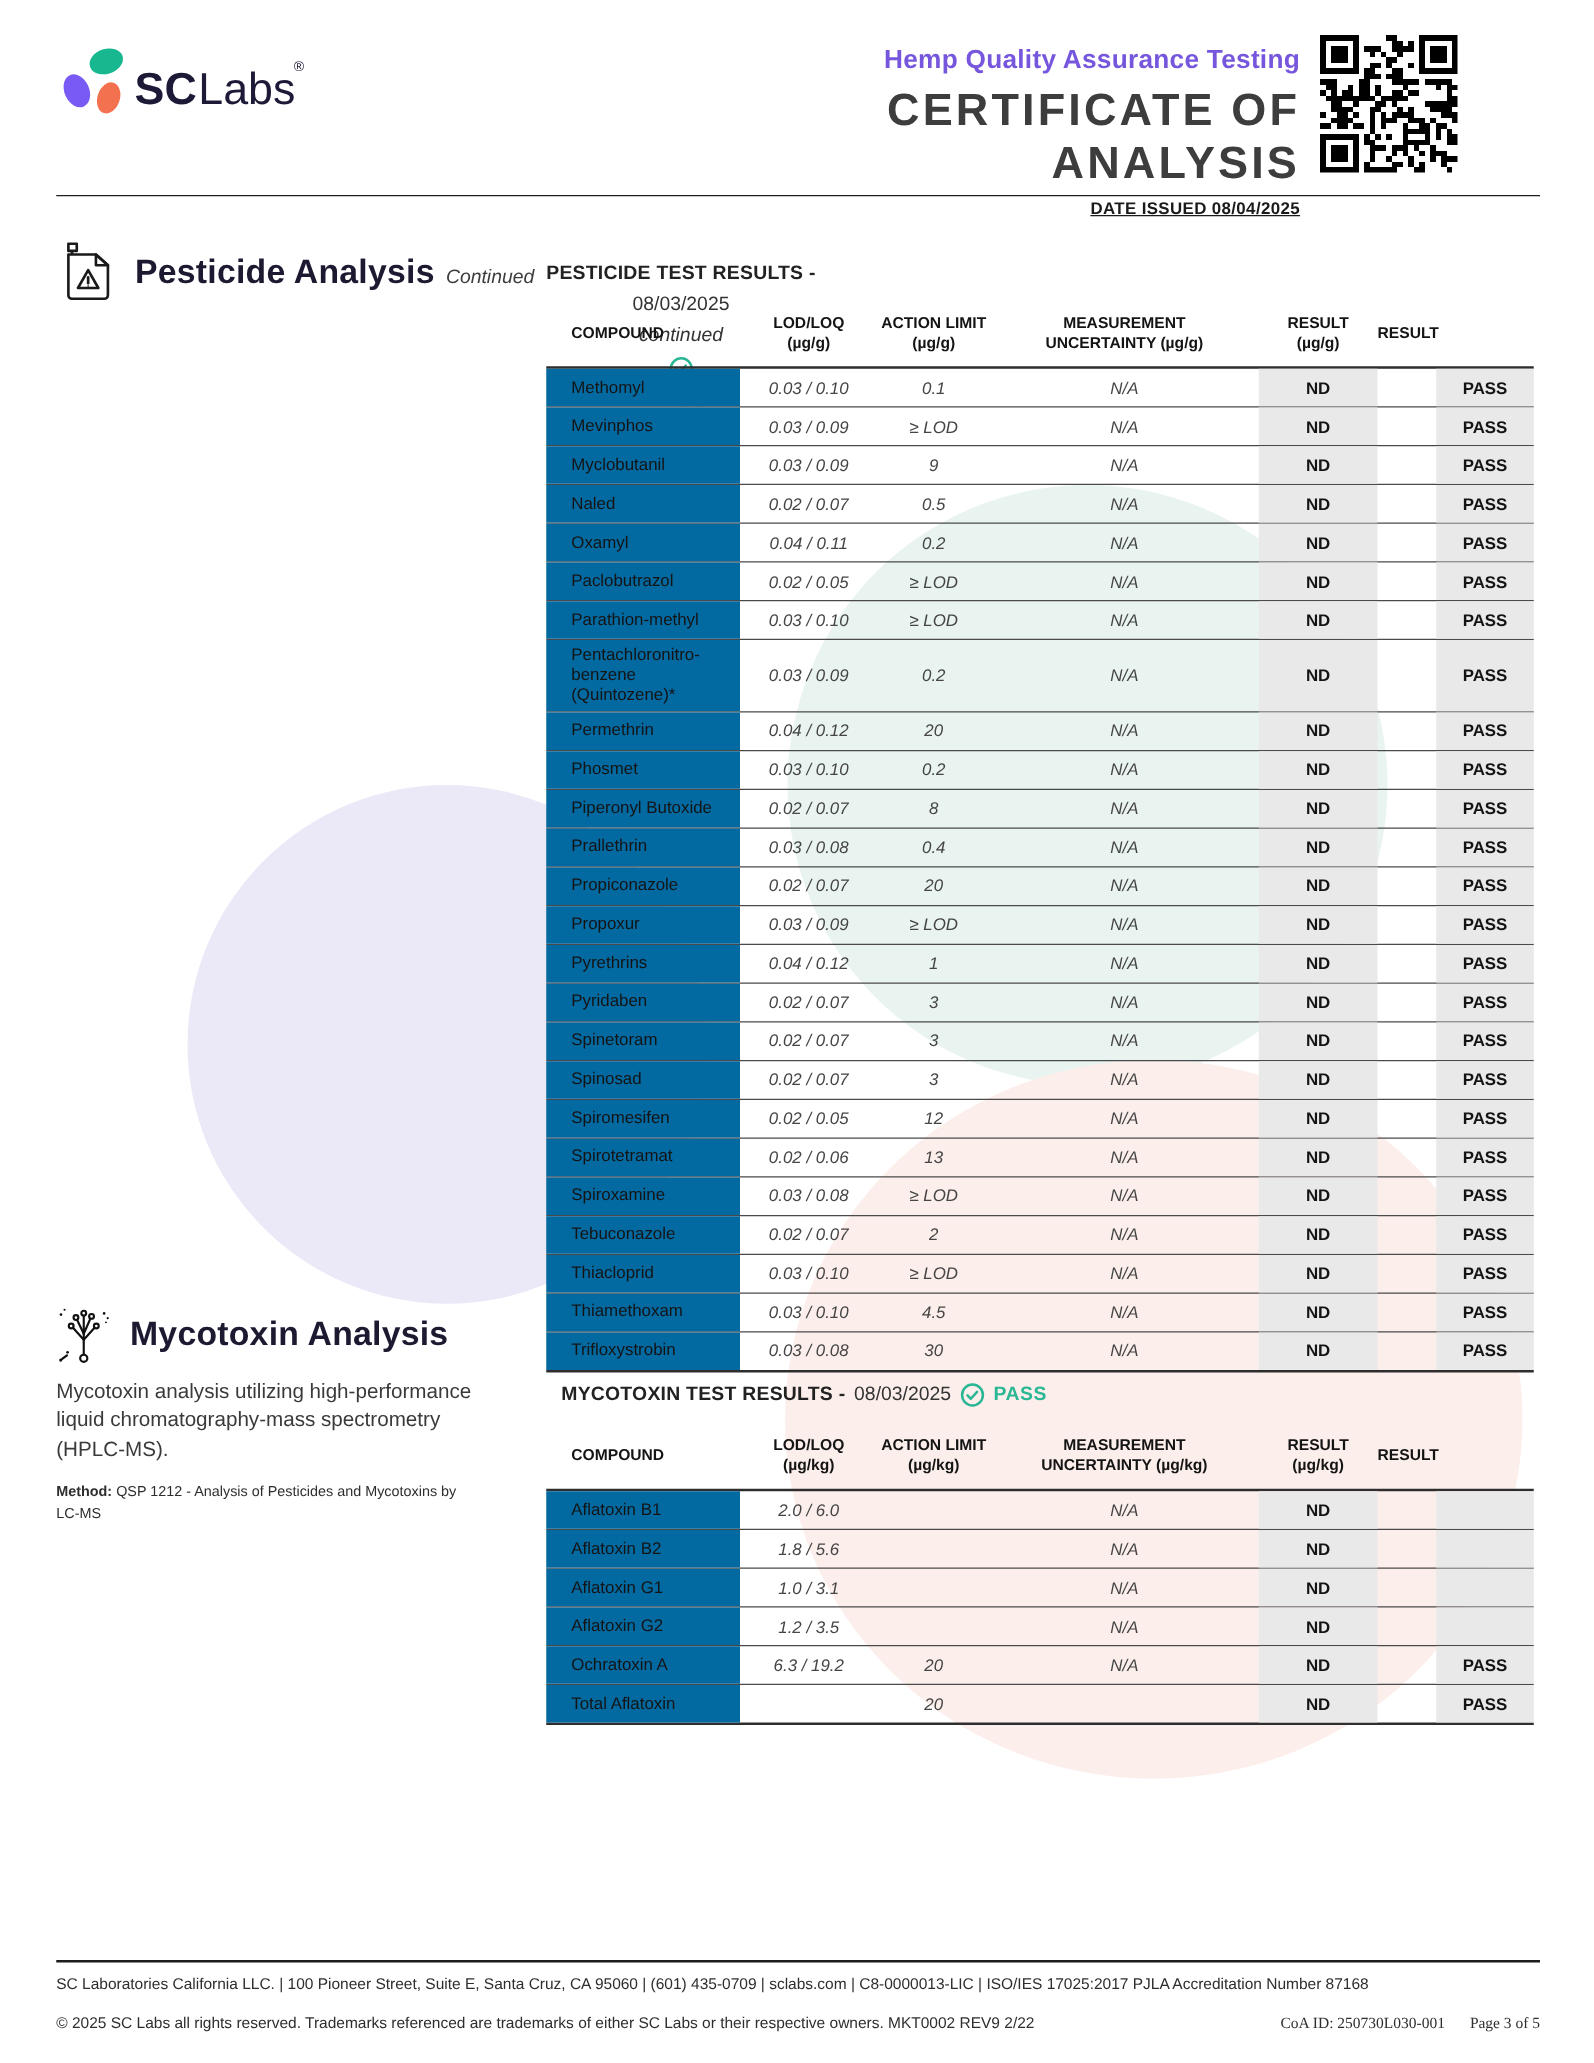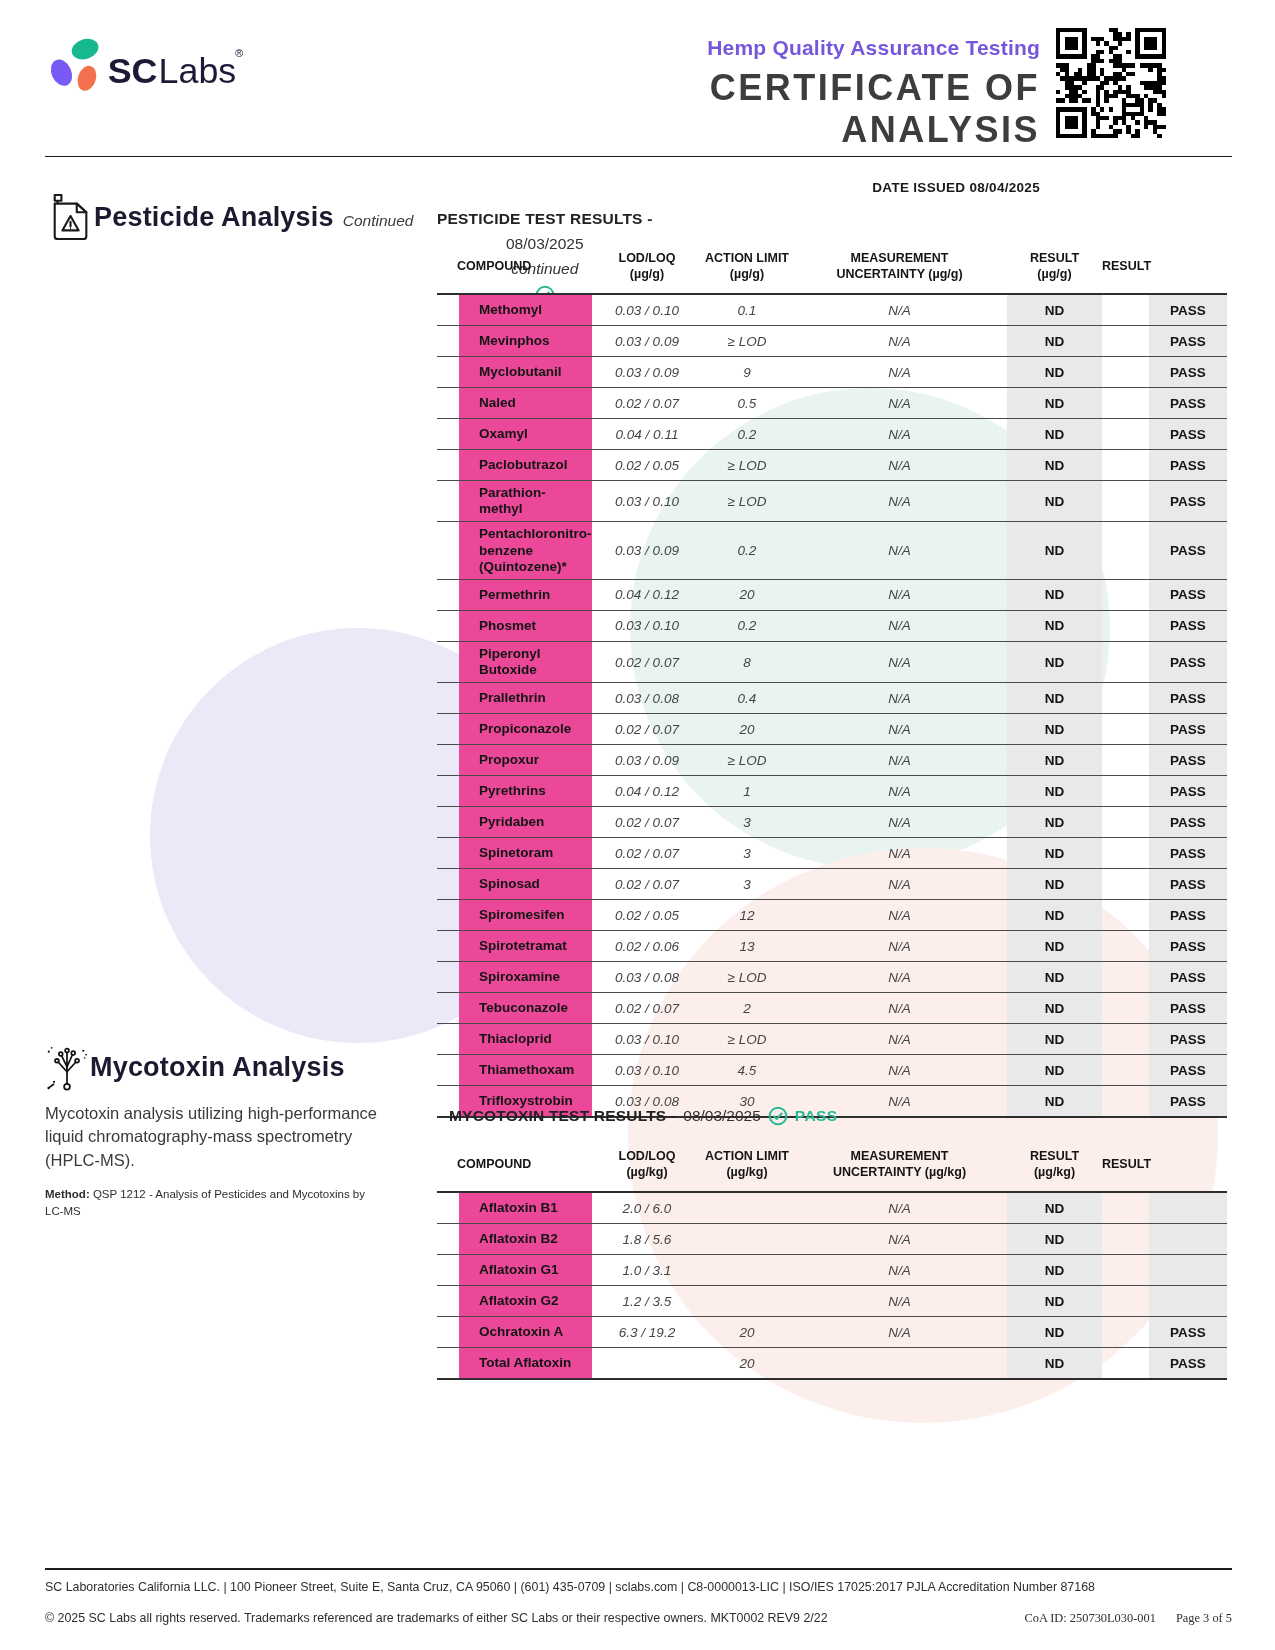--- a/index.html
+++ b/index.html
@@ -16,26 +16,26 @@
   .blob-teal  {left:630px; top:388px;  width:480px;height:480px;background:#e9f4f1;}
   .blob-purple{left:150px; top:628px;  width:415px;height:415px;background:#ebe8f7;}
   .blob-pink  {left:628px; top:848px;  width:590px;height:575px;background:#fcefeb;}
   .content{position:relative;z-index:1;}
 
   
   .logo{position:absolute;left:42px;top:34px;}
   .head-right{position:absolute;left:540px;top:36px;width:500px;text-align:right;}
   .program{font-size:21px;font-weight:700;color:#7556dd;letter-spacing:.2px;}
   .coa-title{font-size:36px;font-weight:600;color:#3d3d3d;letter-spacing:2.5px;margin-top:7px;}
-  .date-issued{font-size:13.5px;font-weight:700;color:#1a1a1a;margin-top:29px;letter-spacing:.3px;}
+  .date-issued{font-size:13.5px;font-weight:700;color:#1a1a1a;margin-top:8px;letter-spacing:.3px;text-decoration:underline;}
   .qr{position:absolute;left:1056px;top:28px;width:110px;height:110px;}
   .top-rule{position:absolute;left:45px;top:156px;width:1187px;height:0;border-top:1.6px solid #1d1d1d;}
 
   
-  .section-head{position:absolute;display:flex;align-items:center;gap:0;}
+  .section-head{position:absolute;display:flex;align-items:center;gap:14px;}
   .section-head .titleline{display:flex;align-items:baseline;gap:9px;}
   .section-title{font-size:27px;font-weight:700;color:#1c1930;letter-spacing:.2px;}
   .section-suffix{font-size:15.5px;font-style:italic;color:#3c3c3c;}
   .pesticide-head{left:48px;top:192px;}
   .myco-head{left:44px;top:1042px;}
   .myco-desc{position:absolute;left:45px;top:1102px;width:350px;font-size:16.5px;line-height:1.42;color:#3a3a3a;}
   .myco-method{position:absolute;left:45px;top:1186px;width:325px;font-size:11.5px;line-height:1.45;color:#2e2e2e;}
   .myco-method b{font-weight:700;}
 
   
@@ -50,22 +50,22 @@
   
   .results-table{position:absolute;width:790px;}
   .pesticide-table{left:437px;top:246px;}
   .myco-table{left:437px;top:1144px;}
   .t-head,.t-row{display:grid;grid-template-columns:155px 110px 90px 215px 95px 47px 78px;}
   .t-head{border-bottom:2.2px solid #2e2e2e;padding-bottom:7px;align-items:center;min-height:40px;}
   .hc{font-size:12.5px;font-weight:700;color:#141414;text-align:center;line-height:1.3;}
   .hc0{text-align:left;padding-left:20px;}
   .t-row{border-bottom:1px solid #4a4a4a;min-height:30px;}
   .t-row:last-child{border-bottom:2.2px solid #2e2e2e;}
-  .c-comp{background:#ec4899;font-size:13.5px;font-weight:700;color:#141414;display:flex;align-items:center;
-          padding:4px 6px 4px 20px;line-height:1.2;white-space:pre-line;margin-left:22px;}
+  .c-comp{background:#0369a1;font-size:13.5px;font-weight:400;color:#141414;display:flex;align-items:center;
+          padding:4px 6px 4px 20px;line-height:1.2;white-space:pre-line;}
   .c-val{font-size:13.5px;font-style:italic;color:#454545;display:flex;align-items:center;justify-content:center;}
   .c-res{background:#e9e9e9;font-size:13.5px;font-weight:700;color:#141414;display:flex;align-items:center;justify-content:center;}
   .c-gap{background:transparent;}
 
   
   .footer-rule{position:absolute;left:45px;top:1568px;width:1187px;border-top:2.5px solid #1d1d1d;}
   .footer-line1{position:absolute;left:45px;top:1580px;width:1187px;font-size:12.4px;color:#2e2e2e;white-space:nowrap;}
   .footer-line2{position:absolute;left:45px;top:1601px;width:1187px;font-size:12.4px;color:#2e2e2e;display:flex;justify-content:space-between;margin-top:10px;}
   .footer-line2 .right{display:flex;gap:20px;font-family:Liberation Serif, serif;}
 

